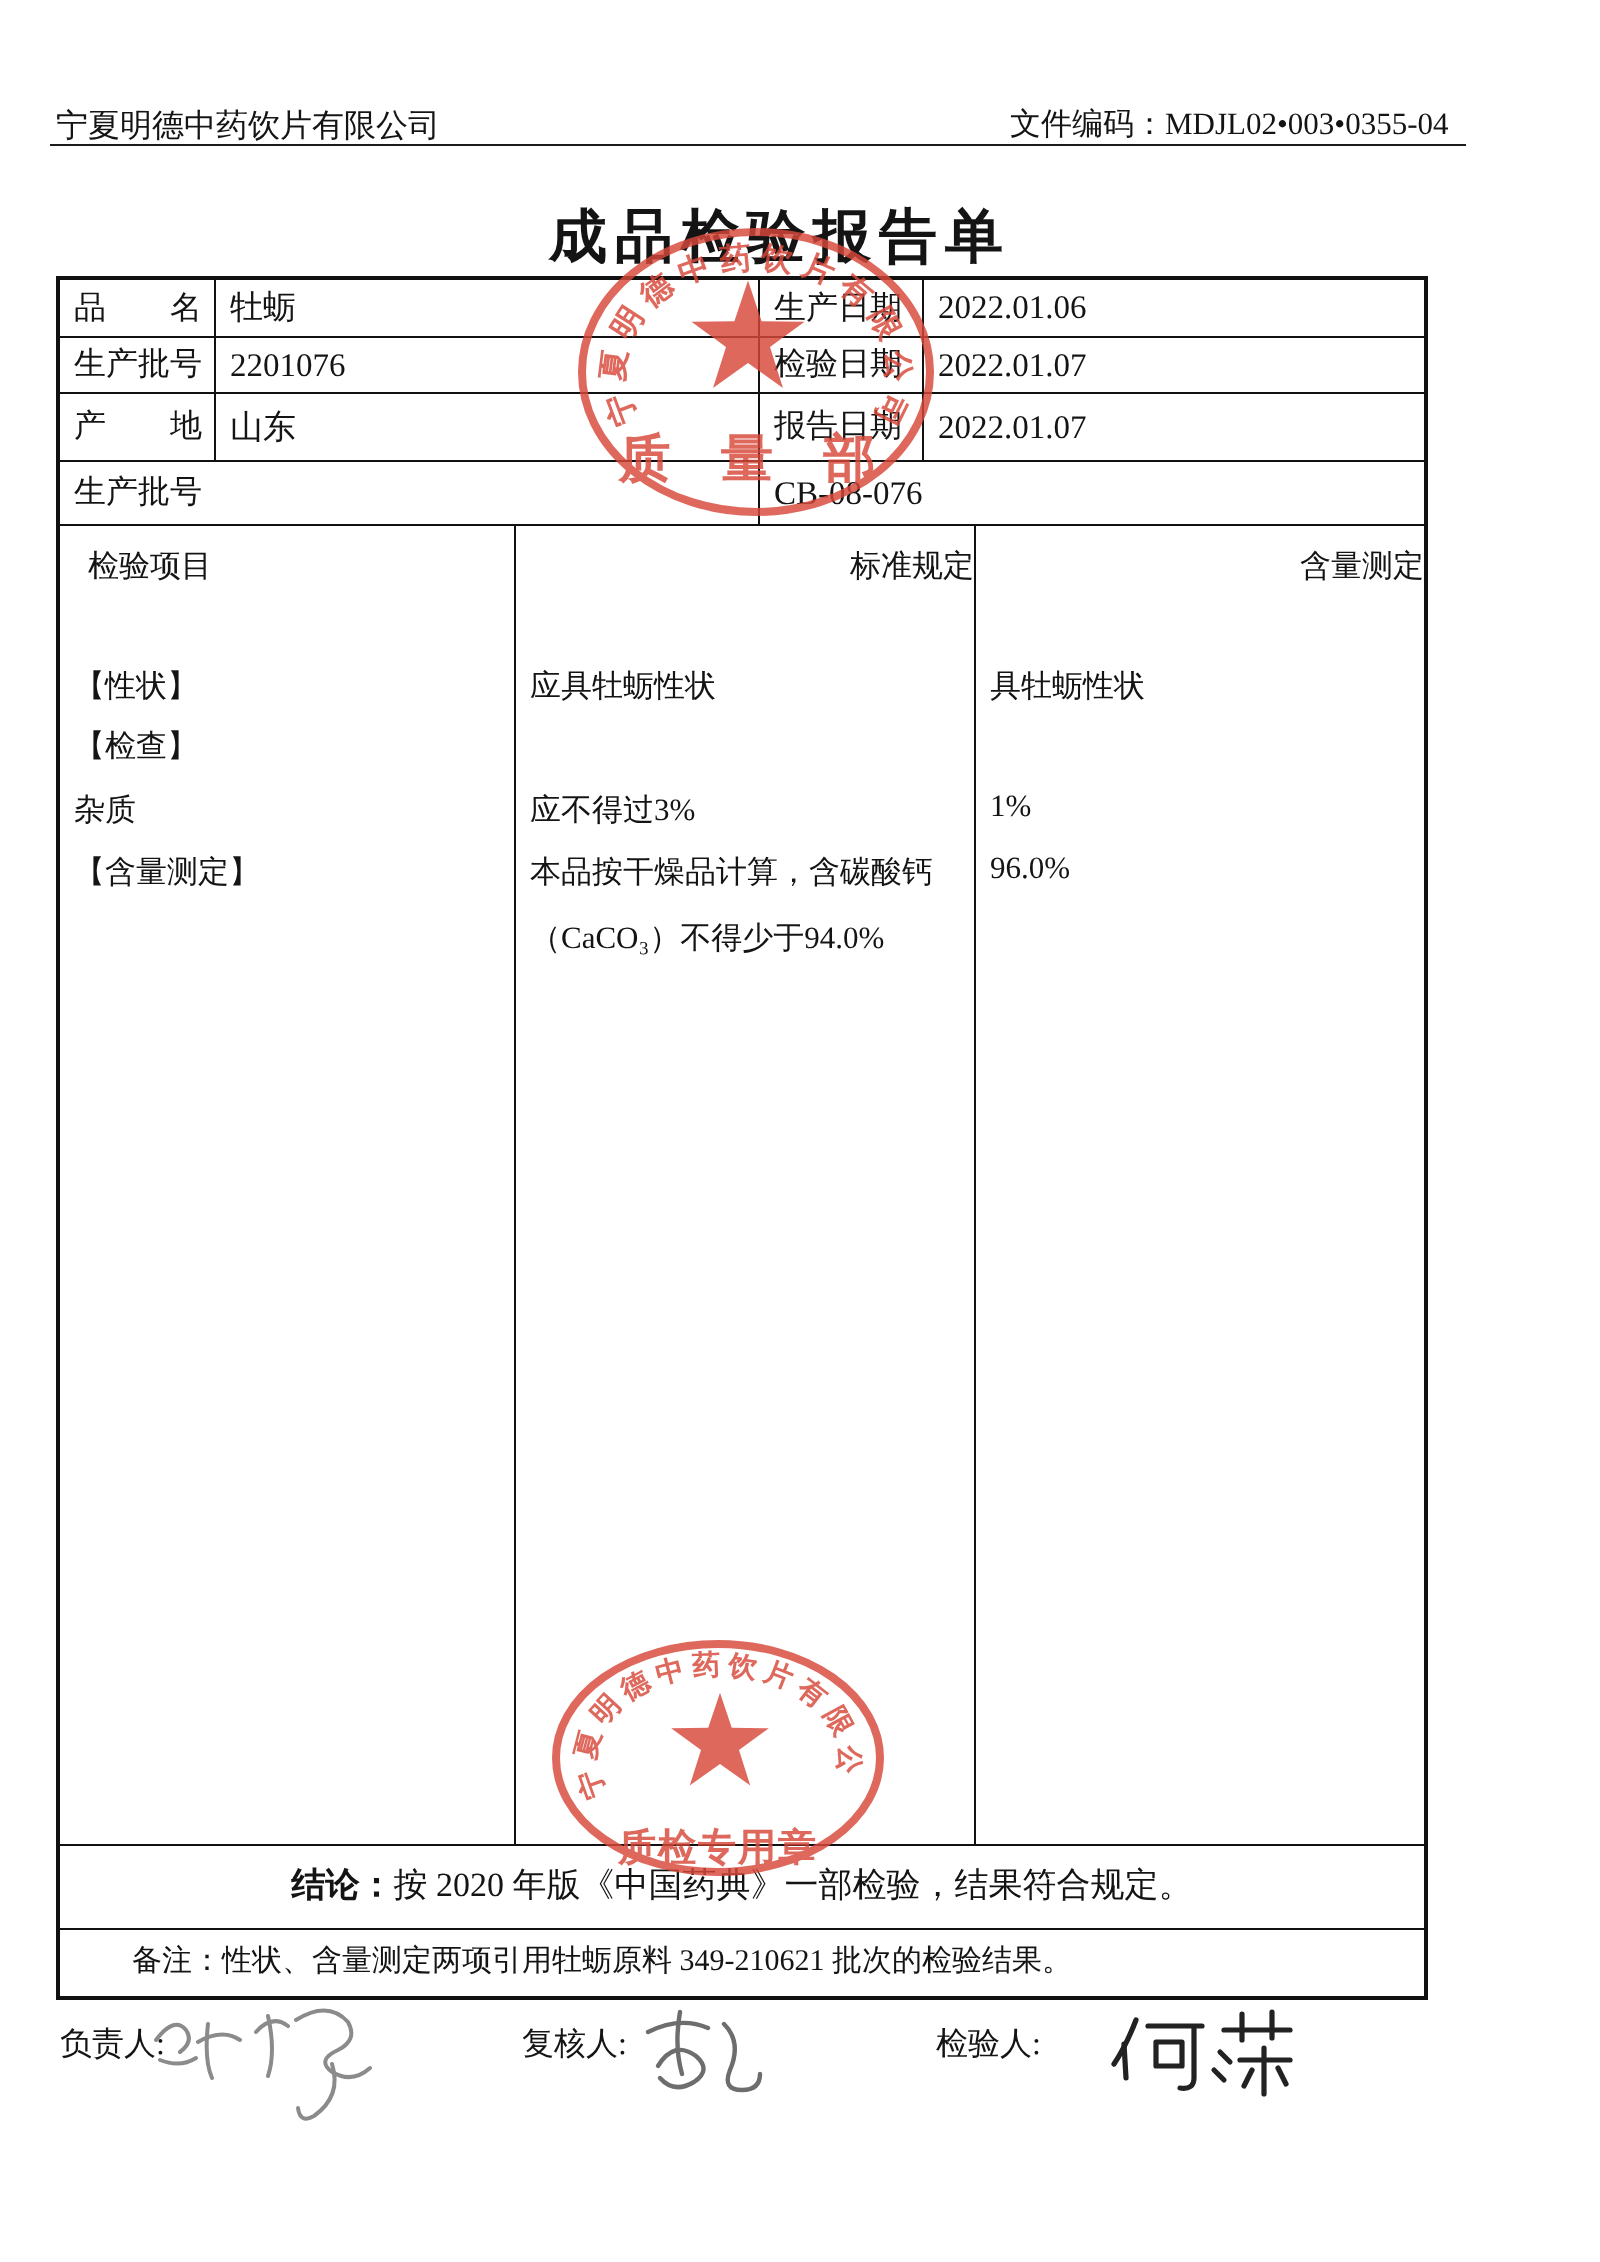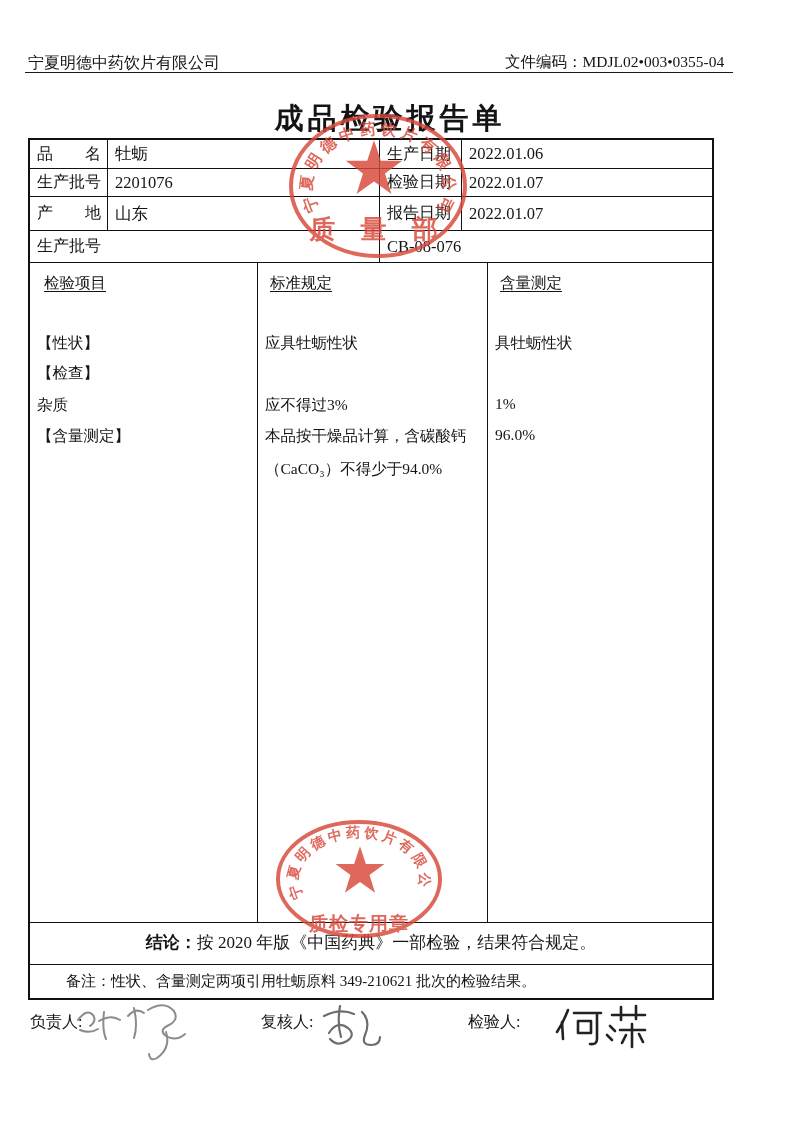--- a/index.html
+++ b/index.html
@@ -30,22 +30,22 @@
   .r4 { grid-template-columns:349px auto; height:32px; }
   .c { padding-left:7px; display:flex; align-items:center; font-size:16px; white-space:nowrap; overflow:visible; }
   .c + .c { border-left:1.5px solid #111; }
   .val { font-size:16.5px; }
   
   .main { display:grid; grid-template-columns:227px 230px auto; height:660px; border-bottom:1.5px solid #111; }
   .mcol { position:relative; }
   .mcol + .mcol { border-left:1.5px solid #111; }
   .ml { position:absolute; left:7px; font-size:15.5px; white-space:nowrap; }
   .ml.ind { left:14px; }
-  .hd { text-decoration:underline; text-underline-offset:3px; }
-  .ctr { left:12px; width:100%; text-align:left; }
+  .hd { text-underline-offset:3px; }
+  .ctr { left:0; width:100%; text-align:right; }
   
   .concl { height:42px; border-bottom:1.5px solid #111; text-align:center; line-height:40px; font-size:17px; white-space:nowrap; }
   .concl b { font-weight:700; }
   .remark { height:33px; line-height:32px; padding-left:36px; font-size:15px; white-space:nowrap; }
   
   .sig-label { position:absolute; top:1012px; font-size:16px; white-space:nowrap; }
   .sl1 { left:30px; } .sl2 { left:261px; } .sl3 { left:468px; }
   
   .overlay { position:absolute; left:0; top:0; width:800px; height:1131px; pointer-events:none; z-index:5; }
   .stamp-text { font-family:"Liberation Sans","DejaVu Sans",sans-serif; font-weight:600; }

